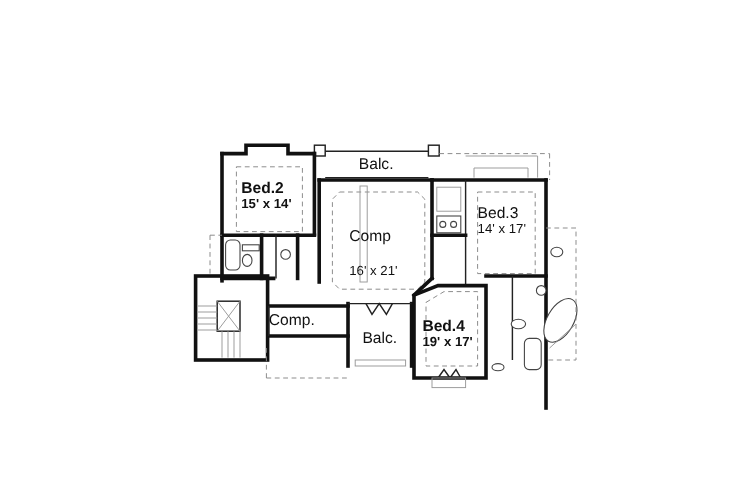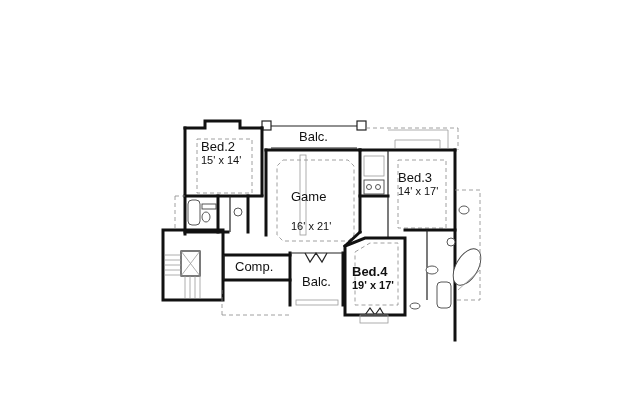--- a/index.html
+++ b/index.html
@@ -126,35 +126,35 @@
   </g>
 
   <g>
     <line x1="175" y1="196" x2="175" y2="230" class="dash"></line>
     <line x1="175" y1="196" x2="185" y2="196" class="dash"></line>
   </g>
 </svg>
 
 <div class="label room-name" style="left:299px;top:130px;">Balc.</div>
 
-<div class="label" style="left:201px;top:140px;width:45px;">
+<div class="label" style="left:201px;top:150px;width:45px;font-weight:bold;">
   <div class="room-name">Bed.2</div>
   <div class="room-dim" style="margin-top:2px;">15' x 14'</div>
 </div>
 
 <div class="label" style="left:291px;top:190px;width:46px;">
-  <div class="room-name">Game</div>
+  <div class="room-name">Comp</div>
   <div class="room-dim" style="margin-top:18px;">16' x 21'</div>
 </div>
 
 <div class="label" style="left:398px;top:171px;width:46px;">
   <div class="room-name">Bed.3</div>
   <div class="room-dim" style="margin-top:2px;">14' x 17'</div>
 </div>
 
-<div class="label room-name" style="left:235px;top:260px;">Comp.</div>
+<div class="label room-name" style="left:224px;top:260px;">Comp.</div>
 
 <div class="label room-name" style="left:302px;top:275px;">Balc.</div>
 
 <div class="label" style="left:352px;top:265px;width:46px;font-weight:bold;">
   <div class="room-name">Bed.4</div>
   <div class="room-dim" style="margin-top:2px;">19' x 17'</div>
 </div>
 
 </body></html>

